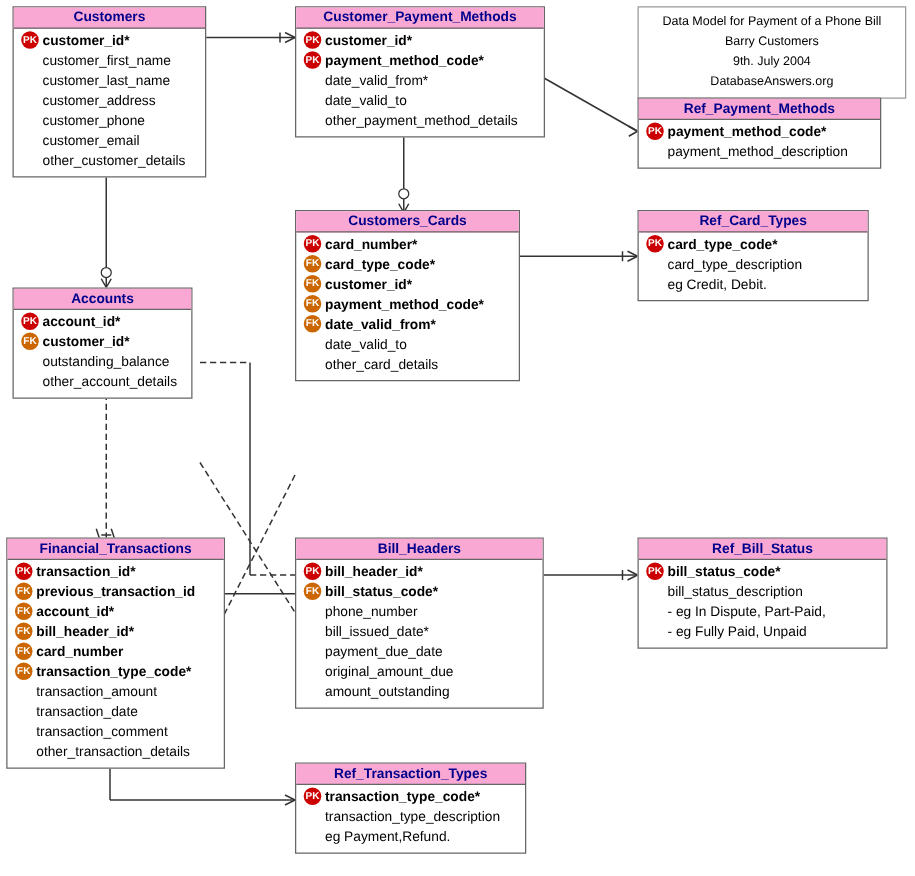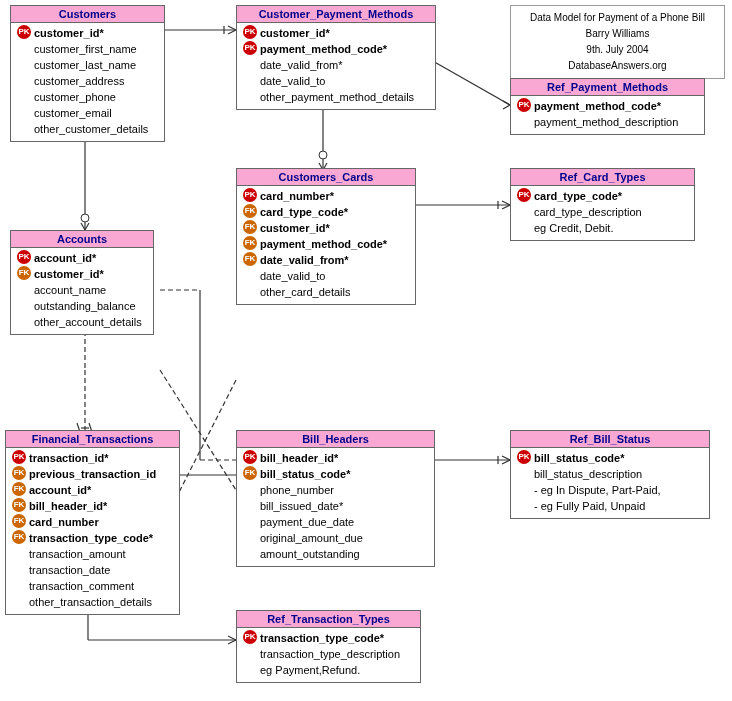--- a/index.html
+++ b/index.html
@@ -175,21 +175,21 @@
     <line x1="175" y1="504" x2="170" y2="510"></line>
     <line x1="165" y1="504" x2="170" y2="510"></line>
 
     <line x1="160" y1="290" x2="200" y2="290" class="dashed"></line>
     <line x1="200" y1="290" x2="200" y2="460"></line>
     <line x1="200" y1="460" x2="236" y2="460" class="dashed"></line>
   </svg>
 
   <div class="info-box" style="left: 510px; top: 5px; width: 215px;">
     <span>Data Model for Payment of a Phone Bill</span><br>
-    <span>Barry Williams</span><br>
+    <span>Barry Customers</span><br>
     <span>9th. July 2004</span><br>
     <span>DatabaseAnswers.org</span>
   </div>
 
   <div class="entity-box" style="left: 10px; top: 5px; width: 155px;">
     <div class="entity-header">Customers</div>
     <div class="entity-body">
       <div class="field-row">
         <div class="pk-badge">PK</div>
         <span class="field-name bold">customer_id*</span>
@@ -267,24 +267,20 @@
       <div class="field-row">
         <div class="pk-badge">PK</div>
         <span class="field-name bold">account_id*</span>
       </div>
       <div class="field-row">
         <div class="fk-badge">FK</div>
         <span class="field-name bold">customer_id*</span>
       </div>
       <div class="field-row">
         <div class="badge-spacer"></div>
-        <span class="field-name">account_name</span>
-      </div>
-      <div class="field-row">
-        <div class="badge-spacer"></div>
         <span class="field-name">outstanding_balance</span>
       </div>
       <div class="field-row">
         <div class="badge-spacer"></div>
         <span class="field-name">other_account_details</span>
       </div>
     </div>
   </div>
 
   <div class="entity-box" style="left: 236px; top: 168px; width: 180px;">

